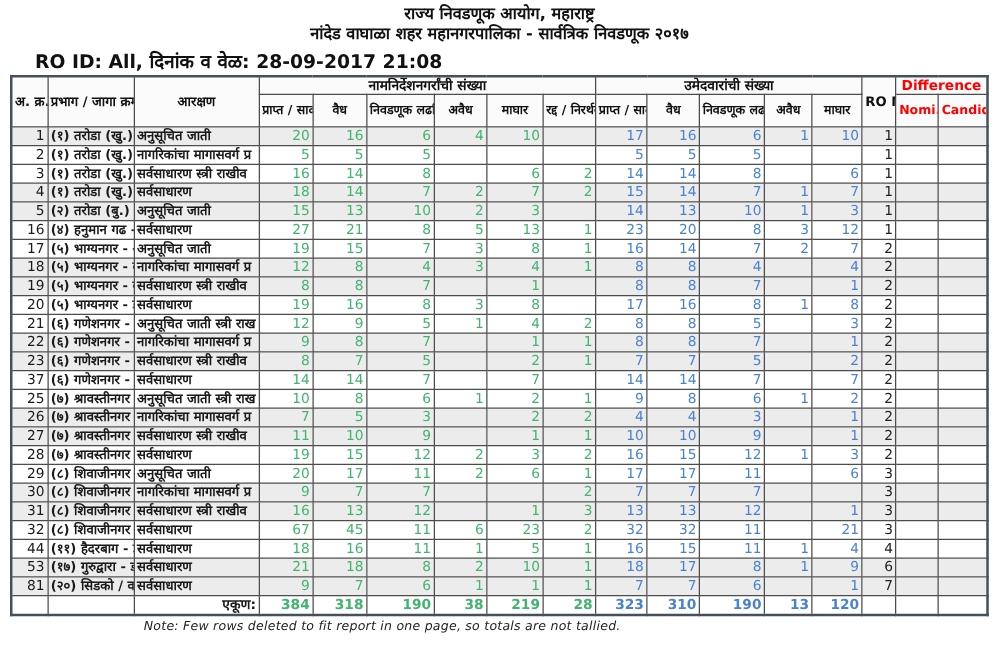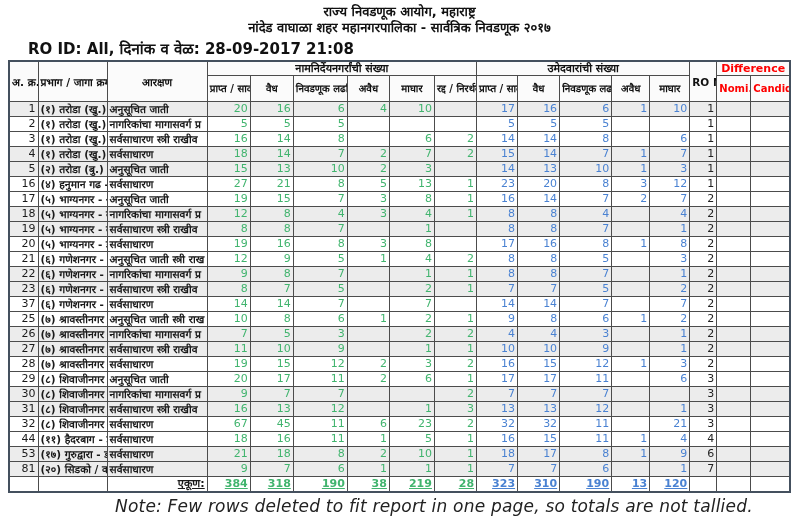--- a/index.html
+++ b/index.html
@@ -29,25 +29,25 @@
   th.red, td.redtxt{color:#ff0000;}
   th.breakword{overflow-wrap:anywhere;word-break:break-word;}
 
   td{font-size:11px;height:15px;line-height:14px;vertical-align:middle;}
   td.num{text-align:right;padding-right:3px;font-family:"DejaVu Sans",sans-serif;}
   td.txt{text-align:left;font-weight:bold;font-size:10.5px;}
   td.green{color:#41b46e;}
   td.blue{color:#4a82d2;}
   td.ro{color:#222;text-align:right;padding-right:4px;}
   tr.shade td{background:#ececec;}
-  tr.total-row td{font-weight:bold;background:#ffffff;text-decoration:underline;}
+  tr.total-row td{font-weight:bold;background:#ffffff;}
   td.total-label{text-align:right;font-weight:bold;font-size:11px;padding-right:3px;}
 
   .note-line{
-    font-style:italic;font-size:17px;color:#222;
+    font-style:italic;font-size:10px;color:#222;
     margin:3px 0 4px 115px;letter-spacing:0.2px;
   }
 </style>
 </head>
 <body>
 
 <div class="title-block">
   <div class="title-line">राज्य निवडणूक आयोग, महाराष्ट्र</div>
   <div class="title-line">नांदेड वाघाळा शहर महानगरपालिका - सार्वत्रिक निवडणूक २०१७</div>
 </div>
@@ -71,21 +71,21 @@
       <col style="width:40px">
     <col style="width:27px">
       <col style="width:34px">
       <col style="width:39px">
   </colgroup>
   <thead>
     <tr>
       <th rowspan="2" class="span2">अ. क्र.</th>
       <th rowspan="2" class="span2">प्रभाग / जागा क्रमांक</th>
       <th rowspan="2" class="span2">आरक्षण</th>
-      <th colspan="6" class="group">नामनिर्देयनगर्रांची संख्या</th>
+      <th colspan="6" class="group">नामनिर्देशनगर्रांची संख्या</th>
       <th colspan="5" class="group">उमेदवारांची संख्या</th>
       <th rowspan="2" class="span2">RO No</th>
       <th colspan="2" class="group red">Difference</th>
     </tr>
     <tr>
       <th class="sub">प्राप्त / सादर</th>
       <th class="sub">वैध</th>
       <th class="sub">निवडणूक लढविणारे</th>
       <th class="sub">अवैध</th>
       <th class="sub">माघार</th>

